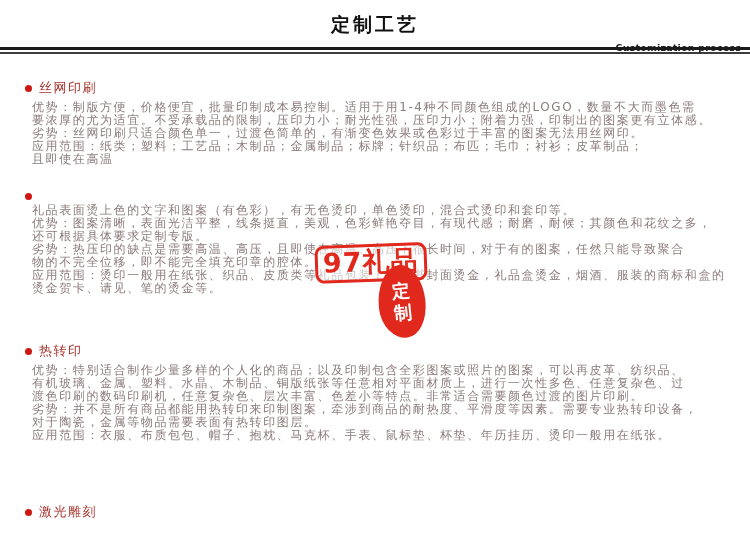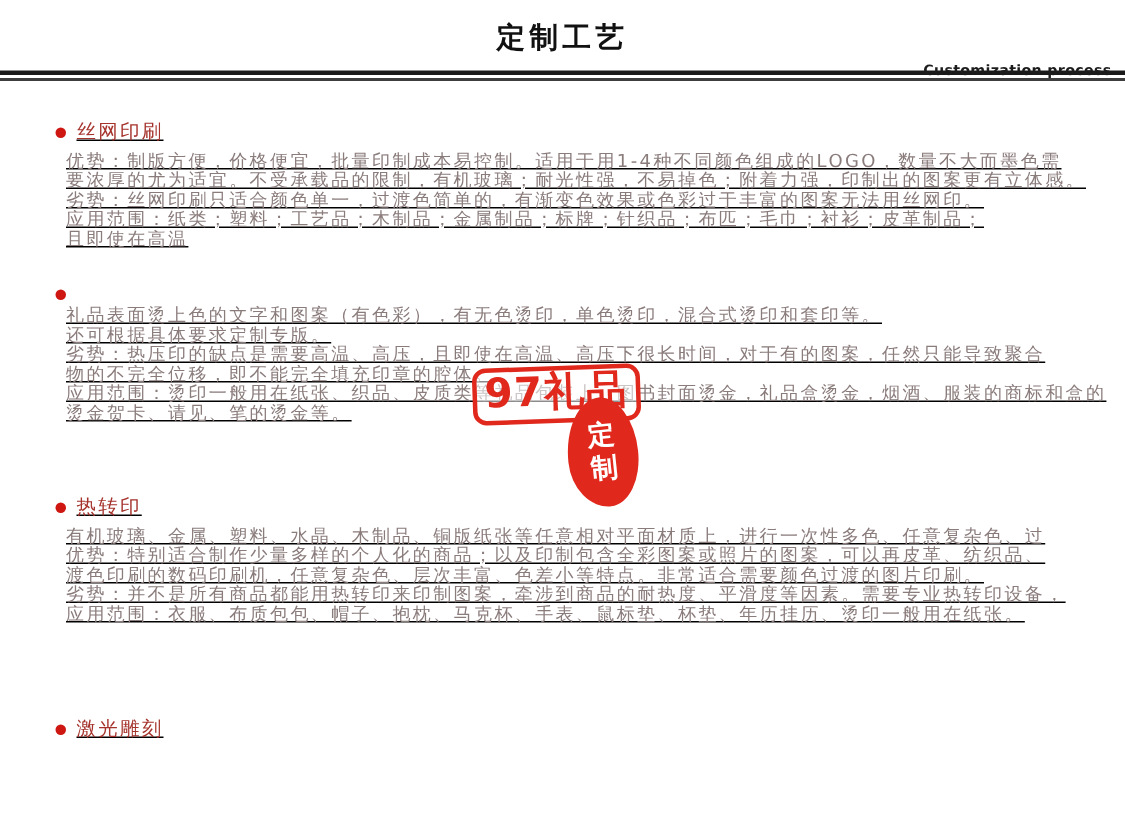--- a/index.html
+++ b/index.html
@@ -21,21 +21,21 @@
     right: 9px; top: 42px;
     font-size: 9.5px;
     font-weight: 600;
     color: #1c1c1c;
     letter-spacing: 0.2px;
   }
   .rule-1 { margin-top: 9px; height: 3px; background: #1a1a1a; width: 100%; }
   .rule-2 { margin-top: 2px; height: 2px; background: #3d3d3d; width: 100%; }
 
   
-  .content { padding-left: 44px; padding-right: 4px; text-decoration: underline; }
+  .content { padding-left: 32px; padding-right: 4px; }
   .topic-title-row {
     display: flex; align-items: center;
     margin-left: -7px;
     white-space: nowrap;
   }
   .bullet {
     width: 7px; height: 7px; border-radius: 50%;
     background: #cf1712;
     display: inline-block;
     margin-right: 7px;
@@ -108,51 +108,53 @@
 
 <div class="content">
 
   <section class="topic sec-1">
     <div class="topic-title-row">
       <span class="bullet"></span>
       <span class="topic-title">丝网印刷</span>
     </div>
     <div class="topic-body">
       <div class="line">优势：制版方便，价格便宜，批量印制成本易控制。适用于用1-4种不同颜色组成的LOGO，数量不大而墨色需</div>
-      <div class="line">要浓厚的尤为适宜。不受承载品的限制，有机玻璃；耐光性强，不易掉色；附着力强，印制出的图案更有立体感。</div>
+      <div class="line">要浓厚的尤为适宜。不受承载品的限制，压印力小；耐光性强，压印力小；附着力强，印制出的图案更有立体感。</div>
       <div class="line">劣势：丝网印刷只适合颜色单一，过渡色简单的，有渐变色效果或色彩过于丰富的图案无法用丝网印。</div>
       <div class="line">应用范围：纸类；塑料；工艺品；木制品；金属制品；标牌；针织品；布匹；毛巾；衬衫；皮革制品；</div>
       <div class="line">且即使在高温</div>
     </div>
   </section>
 
   <section class="topic sec-2">
     <div class="topic-title-row">
       <span class="bullet"></span>
     </div>
     <div class="topic-body">
       <div class="line">礼品表面烫上色的文字和图案（有色彩），有无色烫印，单色烫印，混合式烫印和套印等。</div>
+      <div class="line">优势：图案清晰，表面光洁平整，线条挺直，美观，色彩鲜艳夺目，有现代感；耐磨，耐候；其颜色和花纹之多，</div>
       <div class="line">还可根据具体要求定制专版。</div>
       <div class="line">劣势：热压印的缺点是需要高温、高压，且即使在高温、高压下很长时间，对于有的图案，任然只能导致聚合</div>
       <div class="line">物的不完全位移，即不能完全填充印章的腔体。</div>
       <div class="line">应用范围：烫印一般用在纸张、织品、皮质类等礼品包装上。图书封面烫金，礼品盒烫金，烟酒、服装的商标和盒的</div>
       <div class="line">烫金贺卡、请见、笔的烫金等。</div>
     </div>
   </section>
 
   <section class="topic sec-3">
     <div class="topic-title-row">
       <span class="bullet"></span>
       <span class="topic-title">热转印</span>
     </div>
     <div class="topic-body">
+      <div class="line">优势：特别适合制作少量多样的个人化的商品；以及印制包含全彩图案或照片的图案，可以再皮革、纺织品、</div>
       <div class="line">有机玻璃、金属、塑料、水晶、木制品、铜版纸张等任意相对平面材质上，进行一次性多色、任意复杂色、过</div>
-      <div class="line">优势：特别适合制作少量多样的个人化的商品；以及印制包含全彩图案或照片的图案，可以再皮革、纺织品、</div>
       <div class="line">渡色印刷的数码印刷机，任意复杂色、层次丰富、色差小等特点。非常适合需要颜色过渡的图片印刷。</div>
       <div class="line">劣势：并不是所有商品都能用热转印来印制图案，牵涉到商品的耐热度、平滑度等因素。需要专业热转印设备，</div>
+      <div class="line">对于陶瓷，金属等物品需要表面有热转印图层。</div>
       <div class="line">应用范围：衣服、布质包包、帽子、抱枕、马克杯、手表、鼠标垫、杯垫、年历挂历、烫印一般用在纸张。</div>
     </div>
   </section>
 
   <section class="topic sec-4">
     <div class="topic-title-row">
       <span class="bullet"></span>
       <span class="topic-title">激光雕刻</span>
     </div>
 

